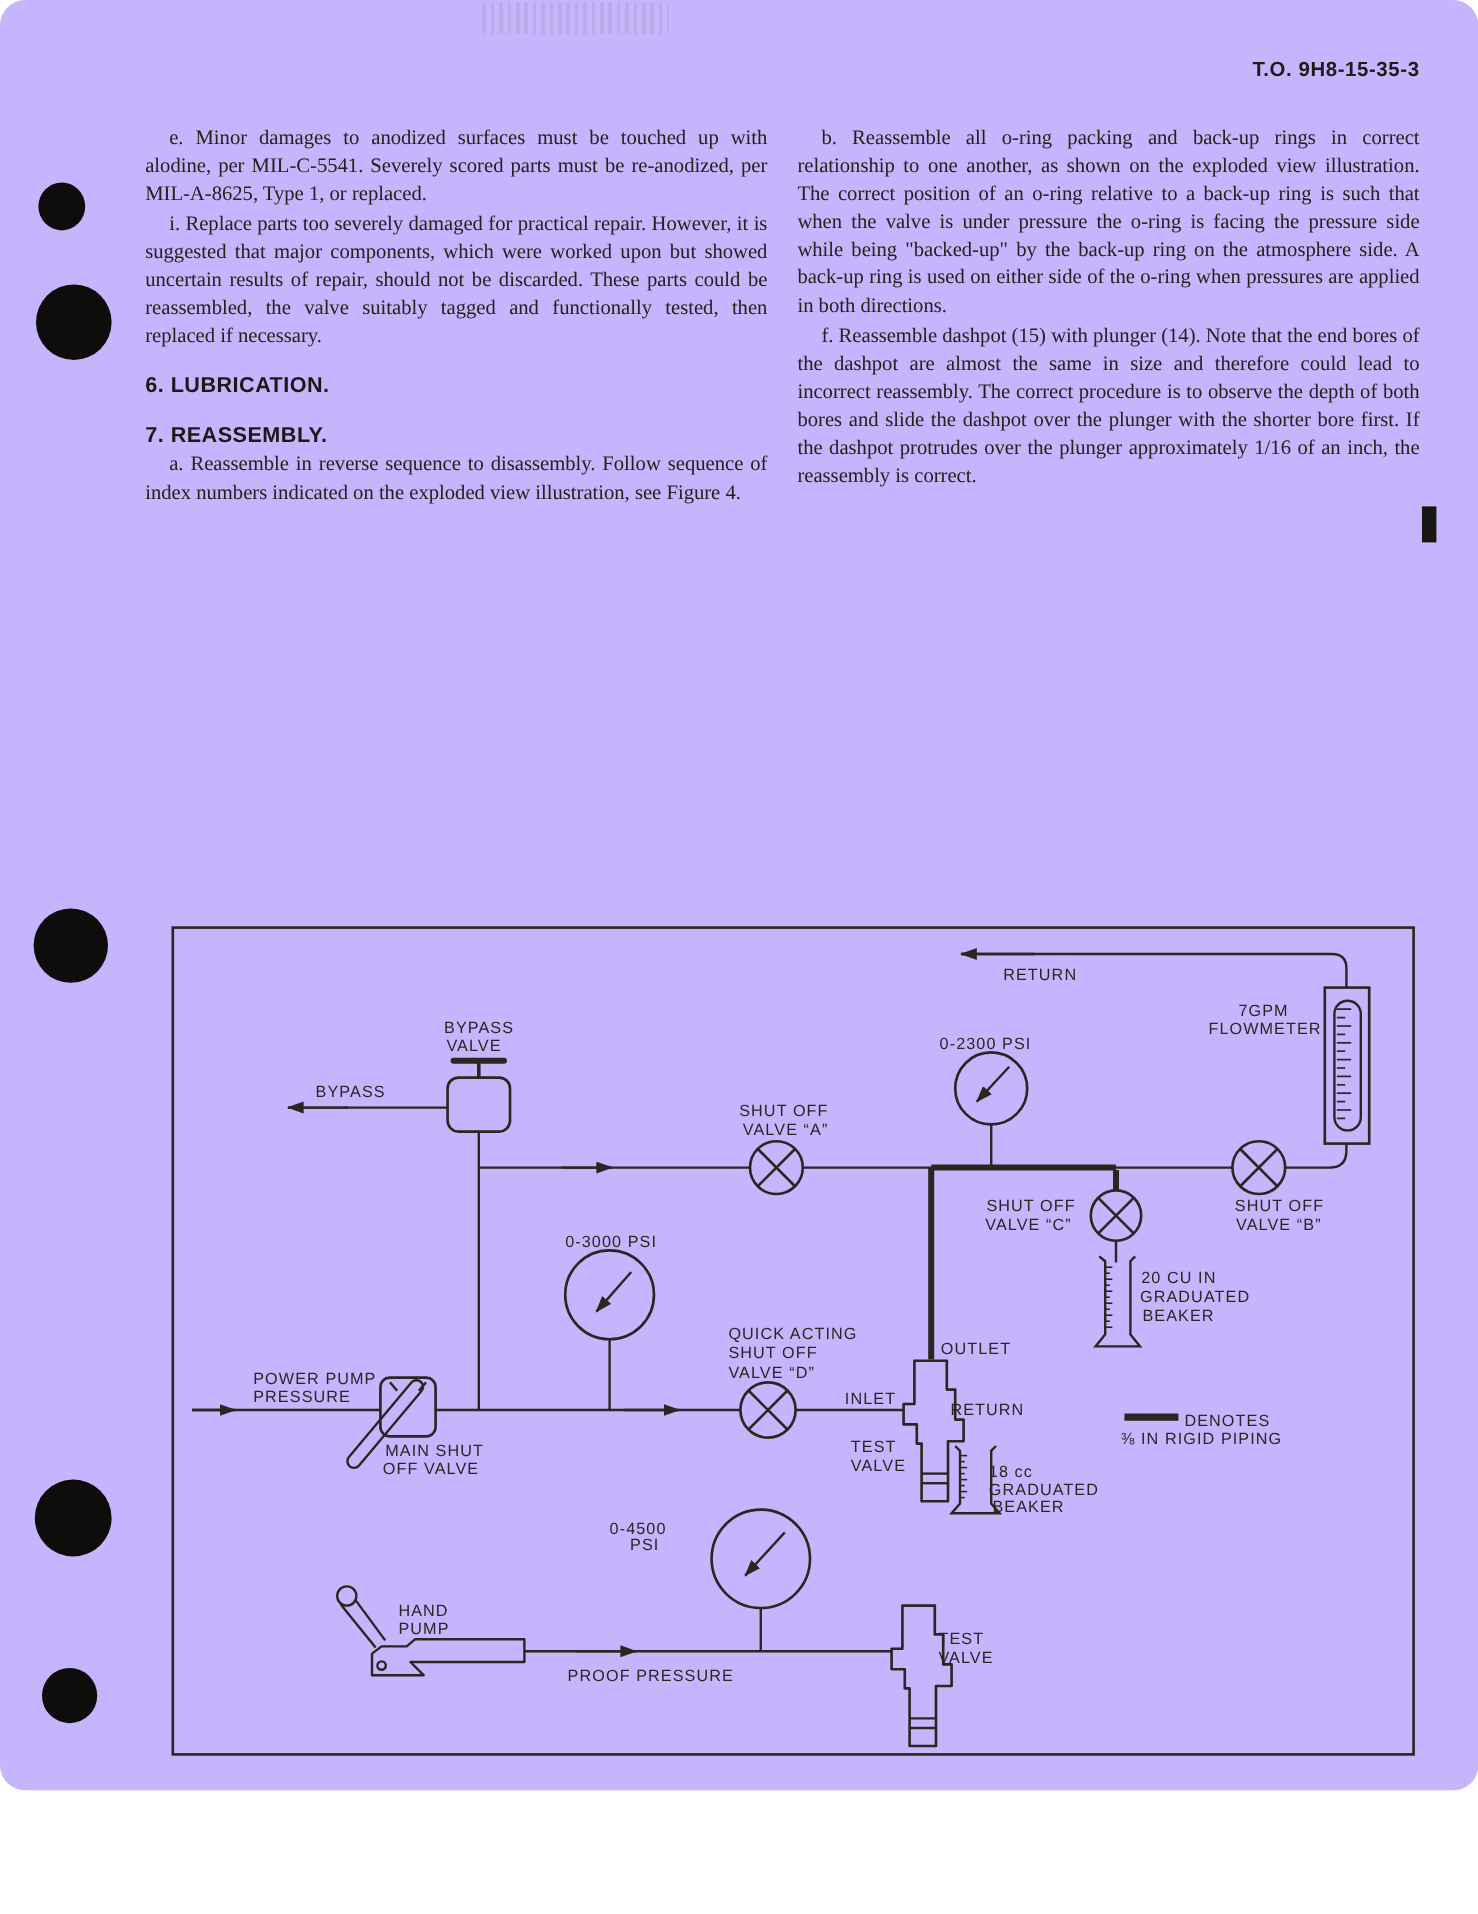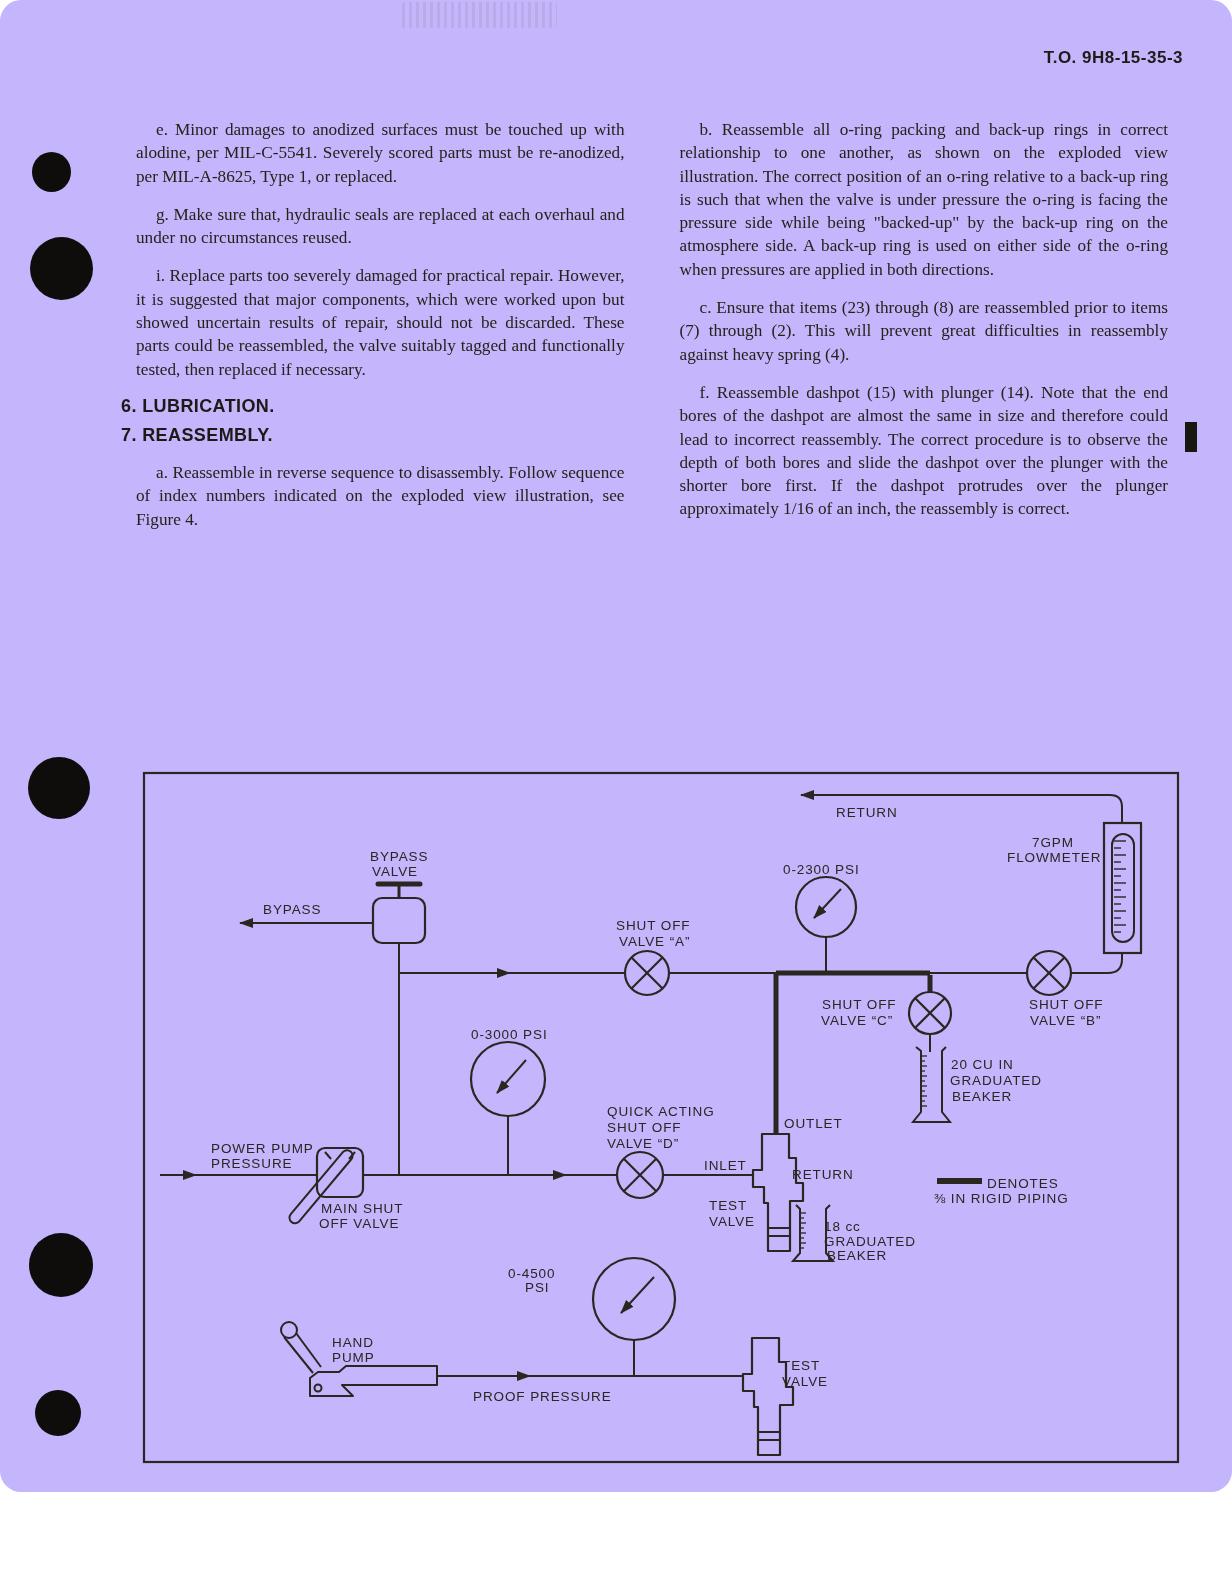--- a/index.html
+++ b/index.html
@@ -17,27 +17,27 @@
     font-family:"Liberation Sans", sans-serif;
     font-weight:bold;font-size:17px;letter-spacing:.5px;
     text-align:right;color:#1f1c17;
   }
   .columns{
     position:absolute;left:121px;top:103px;width:1062px;
     display:flex;gap:25px;
   }
   .col{flex:1;min-width:0;}
   .para{
-    margin:15px;font-size:17.2px;line-height:23.3px;
+    margin:0;font-size:17.2px;line-height:23.3px;
     text-align:justify;
   }
   .para.indent{text-indent:20px;}
   .para + .para{margin-top:2px;}
   .subhead{
-    margin:8px 0 2px 0;
+    margin:20px 0 2px 0;
     font-family:"Liberation Sans", sans-serif;
     font-weight:bold;font-size:18px;letter-spacing:.4px;color:#1d1a15;
   }
   .figure-svg{position:absolute;left:130px;top:760px;}
   .fig-caption{
     position:absolute;left:143px;top:1522px;width:1037px;
     text-align:center;
     font-family:"Liberation Sans", sans-serif;
     font-weight:bold;font-style:italic;font-size:19px;
     color:#1d1a15;letter-spacing:.3px;
@@ -70,29 +70,27 @@
   <div class="blob" style="left:28px;top:757px;width:62px;height:62px;"></div>
   <div class="blob" style="left:29px;top:1233px;width:64px;height:64px;"></div>
   <div class="blob" style="left:35px;top:1390px;width:46px;height:46px;"></div>
   <div class="edge-rect" style="left:1185px;top:422px;width:12px;height:30px;"></div>
 
   <div class="to-header">T.O. 9H8-15-35-3</div>
 
   <div class="columns">
     <div class="col">
       <p class="para indent">e. Minor damages to anodized surfaces must be touched up with alodine, per MIL-C-5541. Severely scored parts must be re-anodized, per MIL-A-8625, Type 1, or replaced.</p>
-      <p class="para indent">g. Make sure that, hydraulic seals are replaced at each overhaul and under no circumstances reused.</p>
       <p class="para indent">i. Replace parts too severely damaged for practical repair. However, it is suggested that major components, which were worked upon but showed uncertain results of repair, should not be discarded. These parts could be reassembled, the valve suitably tagged and functionally tested, then replaced if necessary.</p>
       <h3 class="subhead">6. LUBRICATION.</h3>
       <h3 class="subhead">7. REASSEMBLY.</h3>
       <p class="para indent">a. Reassemble in reverse sequence to disassembly. Follow sequence of index numbers indicated on the exploded view illustration, see Figure 4.</p>
     </div>
     <div class="col">
       <p class="para indent">b. Reassemble all o-ring packing and back-up rings in correct relationship to one another, as shown on the exploded view illustration. The correct position of an o-ring relative to a back-up ring is such that when the valve is under pressure the o-ring is facing the pressure side while being "backed-up" by the back-up ring on the atmosphere side. A back-up ring is used on either side of the o-ring when pressures are applied in both directions.</p>
-      <p class="para indent">c. Ensure that items (23) through (8) are reassembled prior to items (7) through (2). This will prevent great difficulties in reassembly against heavy spring (4).</p>
       <p class="para indent">f. Reassemble dashpot (15) with plunger (14). Note that the end bores of the dashpot are almost the same in size and therefore could lead to incorrect reassembly. The correct procedure is to observe the depth of both bores and slide the dashpot over the plunger with the shorter bore first. If the dashpot protrudes over the plunger approximately 1/16 of an inch, the reassembly is correct.</p>
     </div>
   </div>
 
   <svg class="figure-svg" width="1060" height="712" viewBox="130 760 1060 712">
     <defs>
       <marker id="ah" markerWidth="16" markerHeight="12" refX="13" refY="5" orient="auto" markerUnits="userSpaceOnUse">
         <path d="M0,0 L14,5 L0,10 Z" fill="#2b2620"></path>
       </marker>
       <g id="tvg">

